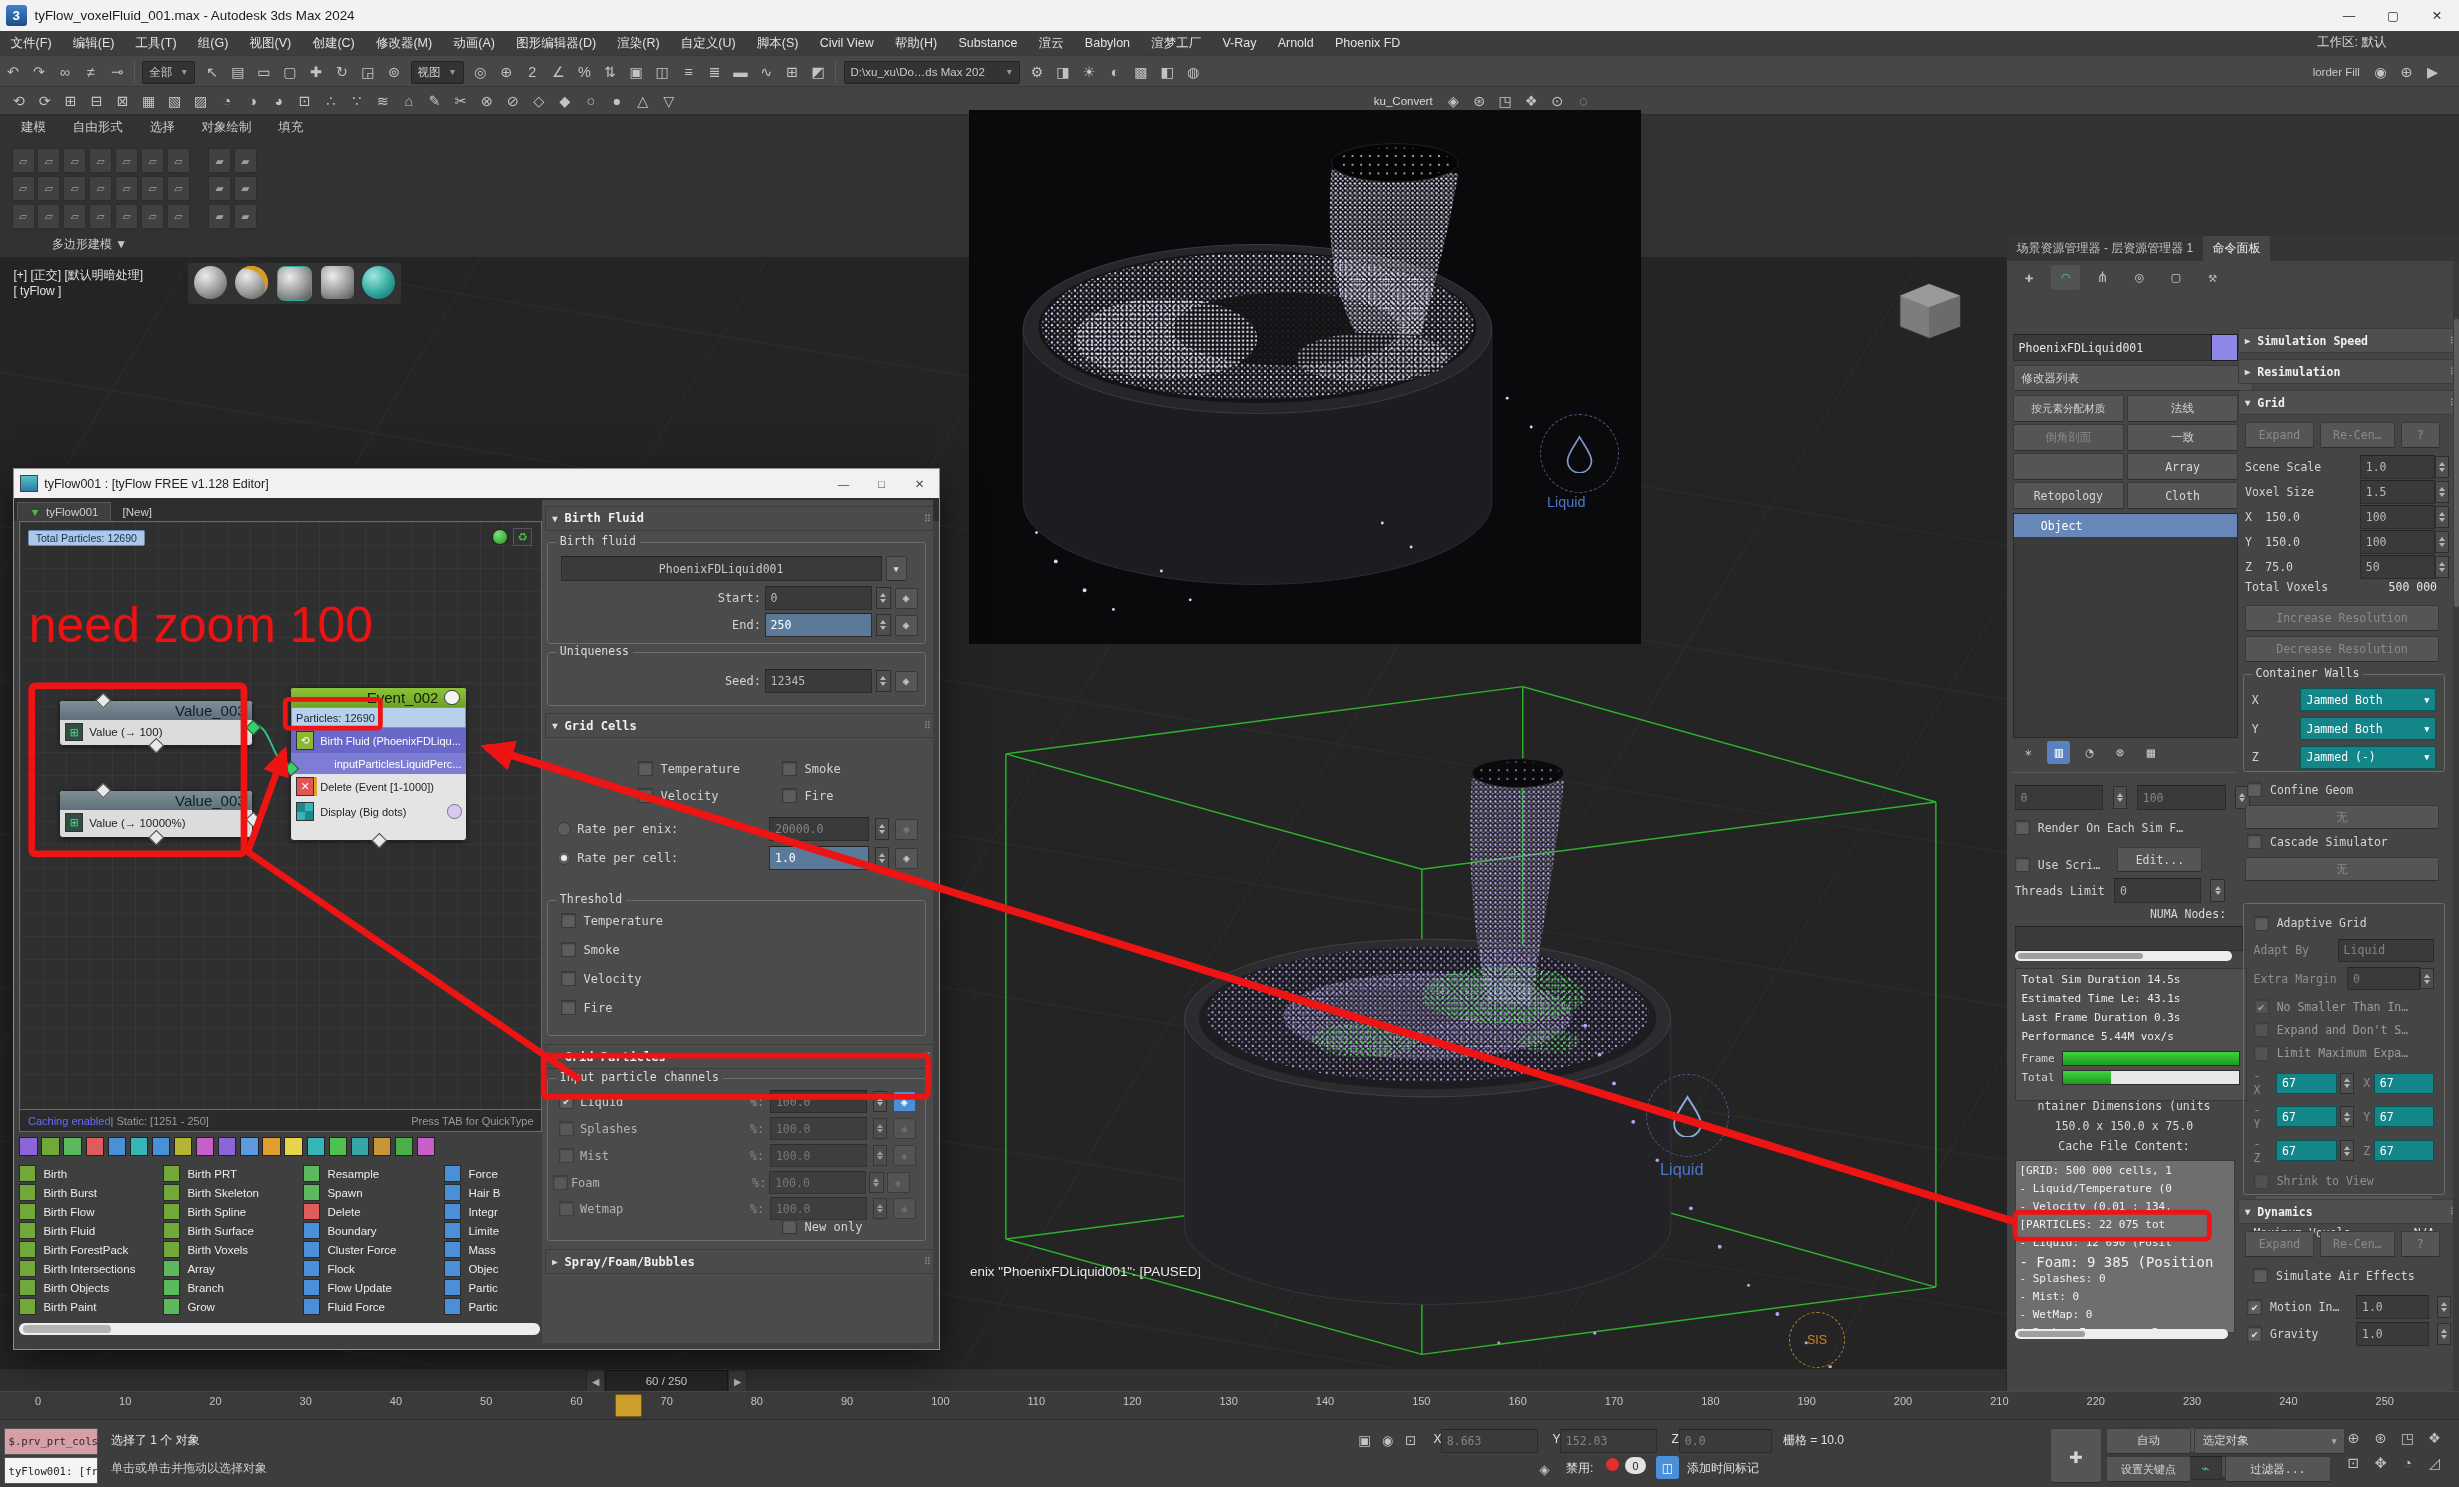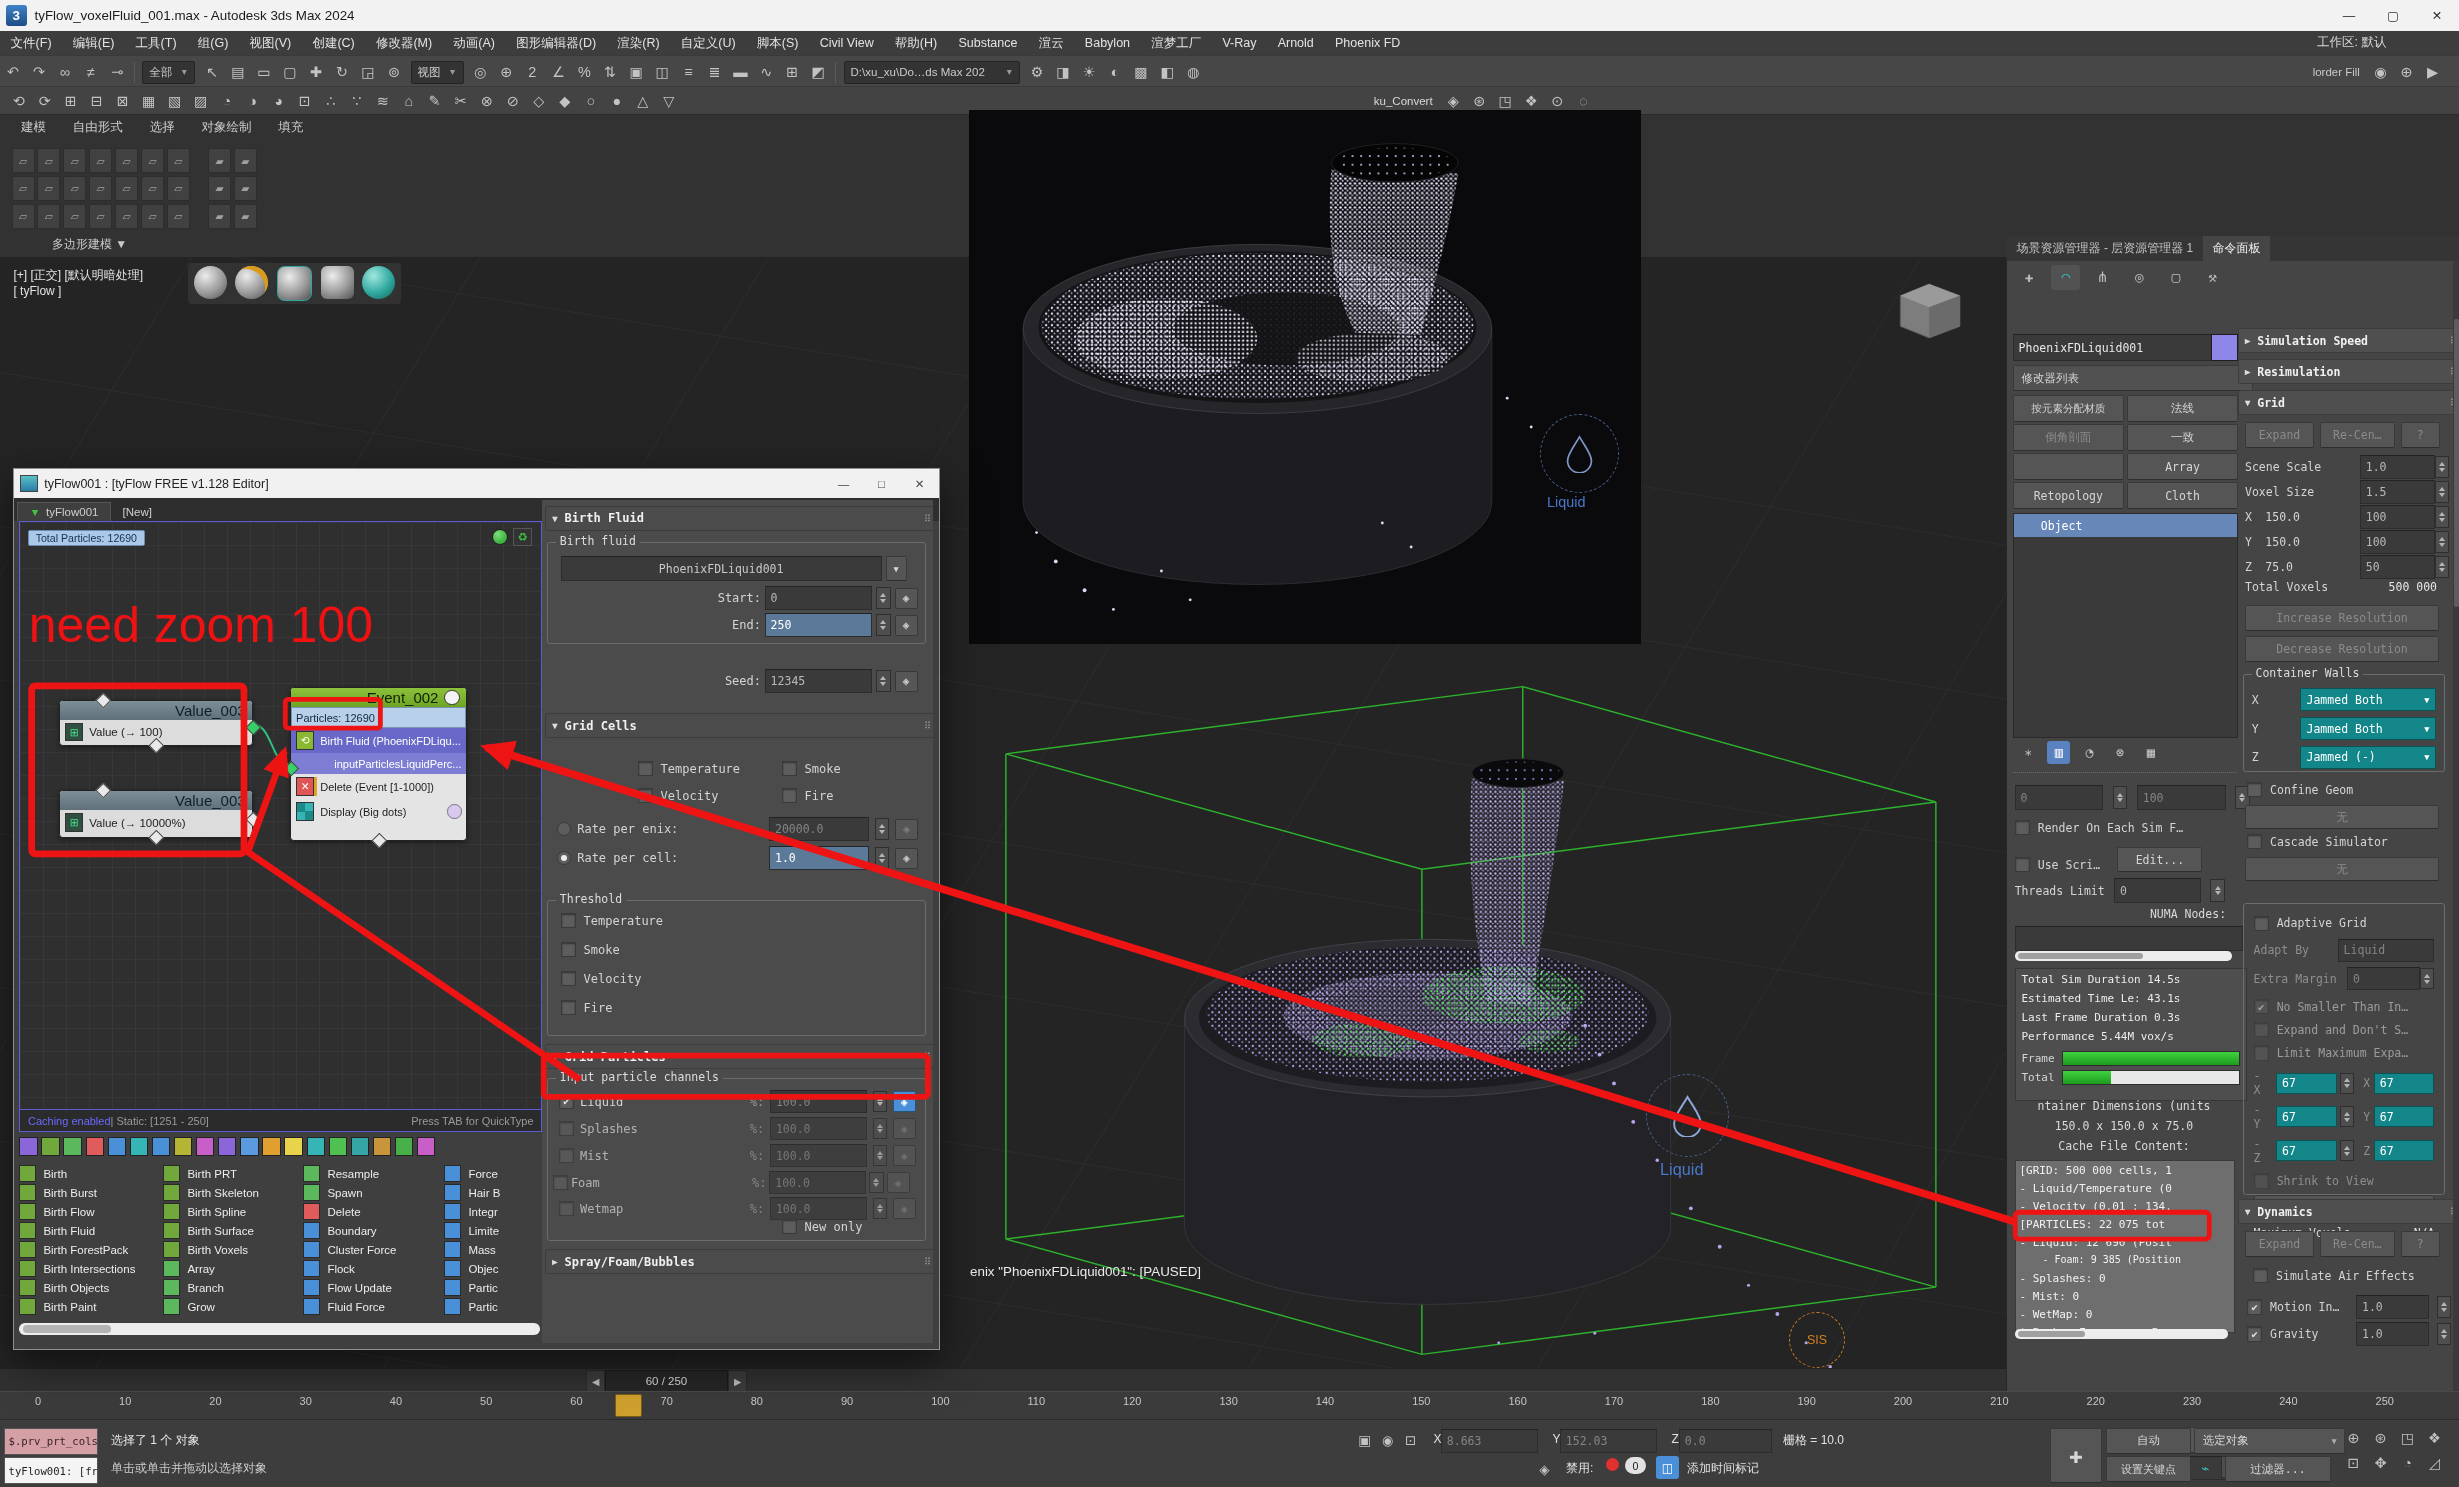--- a/index.html
+++ b/index.html
@@ -591,21 +591,21 @@
     <div class="abs" style="left:0px;top:838px;width:234px;text-align:center;color:#dadada;white-space:nowrap;overflow:hidden;">ntainer Dimensions (units</div>
     <div class="abs" style="left:0px;top:858px;width:234px;text-align:center;color:#dadada;">150.0 x 150.0 x 75.0</div>
     <div class="abs" style="left:0px;top:878px;width:234px;text-align:center;color:#dadada;">Cache File Content:</div>
     <div class="abs" style="left:7.7px;top:899px;width:211px;height:165px;background:#6e6e6e;border:1px solid #3a3a3a;padding:2.9px 3.8px;overflow:hidden;">
 
     <div style="height:18px;color:#f2f2f2;font-size:11px;white-space:nowrap;">[GRID: 500 000 cells, 1</div>
         <div style="height:18px;color:#f2f2f2;font-size:11px;white-space:nowrap;">- Liquid/Temperature (0</div>
         <div style="height:18px;color:#f2f2f2;font-size:11px;white-space:nowrap;">- Velocity (0.01 : 134.</div>
         <div style="height:18px;color:#f2f2f2;font-size:11px;white-space:nowrap;">[PARTICLES: 22 075 tot</div>
         <div style="height:18px;color:#f2f2f2;font-size:11px;white-space:nowrap;">- Liquid: 12 690 (Posit</div>
-        <div style="height:18px;color:#f2f2f2;font-size:10px;white-space:nowrap;margin-left:23px;">- Foam: 9 385 (Position</div>
+        <div style="height:18px;color:#f2f2f2;font-size:14px;white-space:nowrap;">- Foam: 9 385 (Position</div>
         <div style="height:18px;color:#f2f2f2;font-size:11px;white-space:nowrap;">- Splashes: 0</div>
         <div style="height:18px;color:#f2f2f2;font-size:11px;white-space:nowrap;">- Mist: 0</div>
         <div style="height:18px;color:#f2f2f2;font-size:11px;white-space:nowrap;">- WetMap: 0</div>
         <div style="height:18px;color:#f2f2f2;font-size:11px;white-space:nowrap;">* Backup Frame, can Res</div>
       </div>
     <div class="abs" style="left:7.7px;top:1068px;width:213px;height:9.6px;background:#ededed;border-radius:4.8px;">
         <i style="display:block;width:67px;height:5.8px;margin:1.9px 0 0 2.9px;background:#9f9f9f;border-radius:2.9px;"></i>
       </div>
 
     <div class="abs rollout" style="left:231px;top:67px;width:213px;">
@@ -929,20 +929,23 @@
       </div>
       <div class="prow" style="left:19px;top:113px;width:357px;justify-content:flex-end;gap:3.8px;">
         <span class="lab">End:</span>
         <span class="fld hl" style="width:96px;height:20px;">250</span>
           <span class="spin" style="height:20px;">
             <i class="up"></i>
             <i class="dn"></i>
           </span>
         <span class="swirl">◈</span>
       </div>
+      <div class="grp abs" style="left:5.8px;top:152px;width:377px;height:52px;">
+          <span class="grplab">Uniqueness</span>
+        </div>
       <div class="prow" style="left:19px;top:169px;width:357px;justify-content:flex-end;gap:3.8px;">
         <span class="lab">Seed:</span>
         <span class="fld" style="width:96px;height:20px;">12345</span>
           <span class="spin" style="height:20px;">
             <i class="up"></i>
             <i class="dn"></i>
           </span>
         <span class="swirl">◈</span>
       </div>
 

